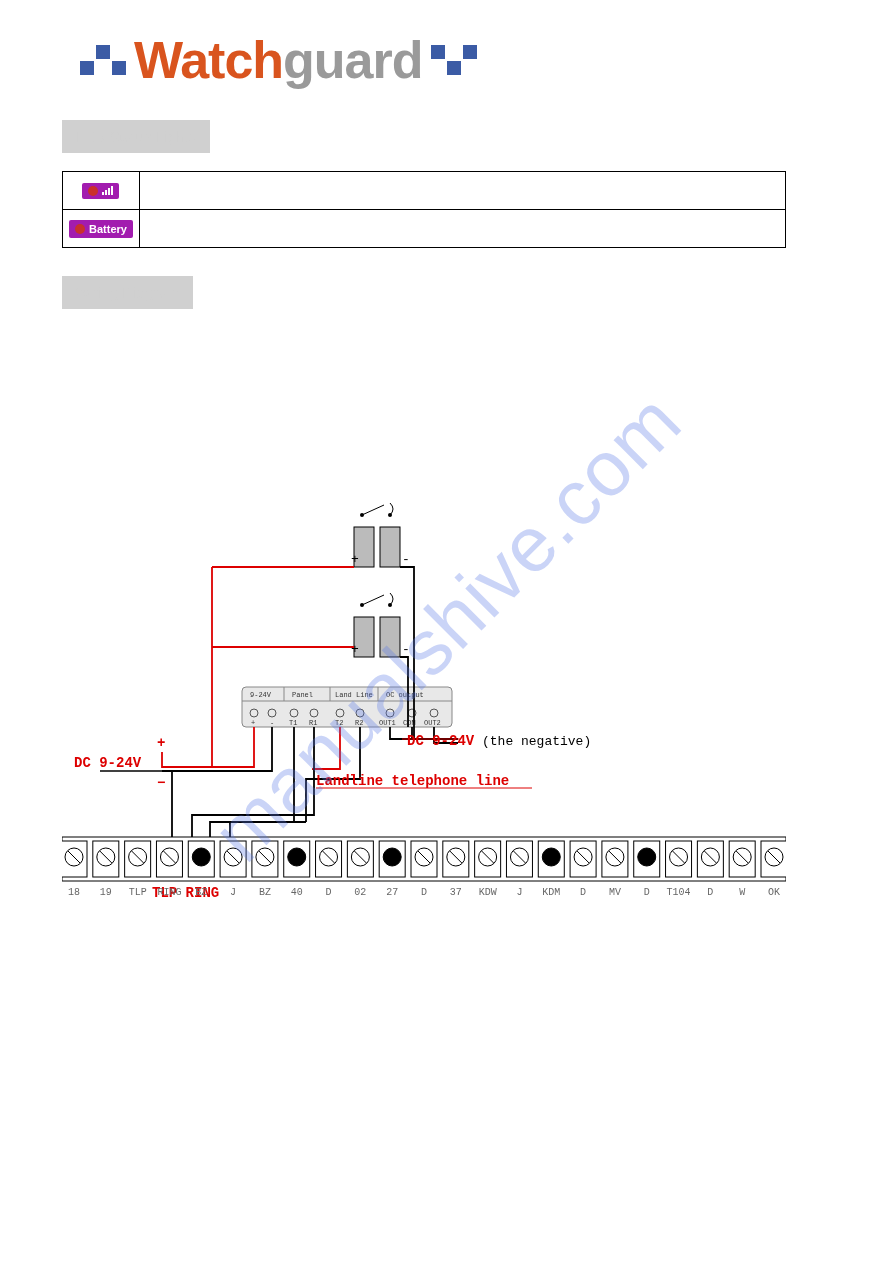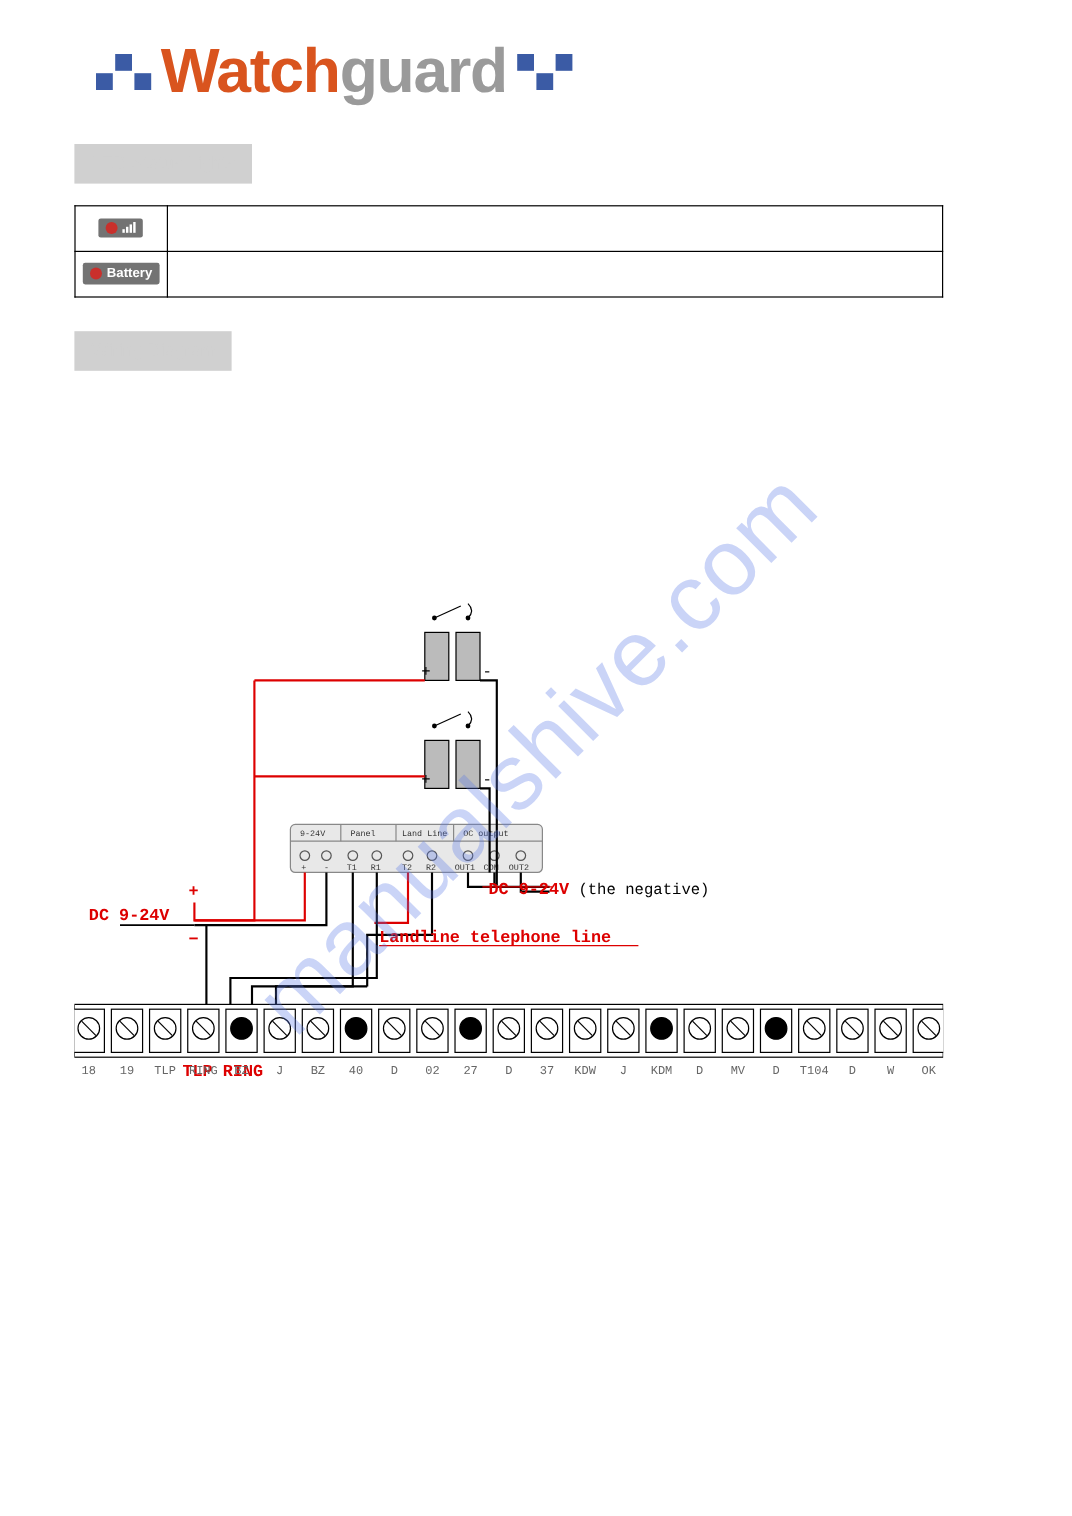--- a/index.html
+++ b/index.html
@@ -56,21 +56,21 @@
     border: 1px solid #000;
     padding: 4px 6px;
     vertical-align: middle;
     height: 38px;
   }
   table.status td.icon-cell { width: 56px; text-align: center; }
   .badge {
     display: inline-flex;
     align-items: center;
     gap: 4px;
-    background: #737373;
+    background: #a21caf;
     color: #fff;
     font-size: 11px;
     font-weight: bold;
     padding: 3px 6px;
     border-radius: 2px;
   }
   .badge .dot { width: 10px; height: 10px; border-radius: 50%; background: #c9302c; }
   .badge .bars { display: flex; align-items: flex-end; gap: 1px; }
   .badge .bars span { width: 2px; background: #fff; }
   .badge .bars span:nth-child(1){height:3px}

